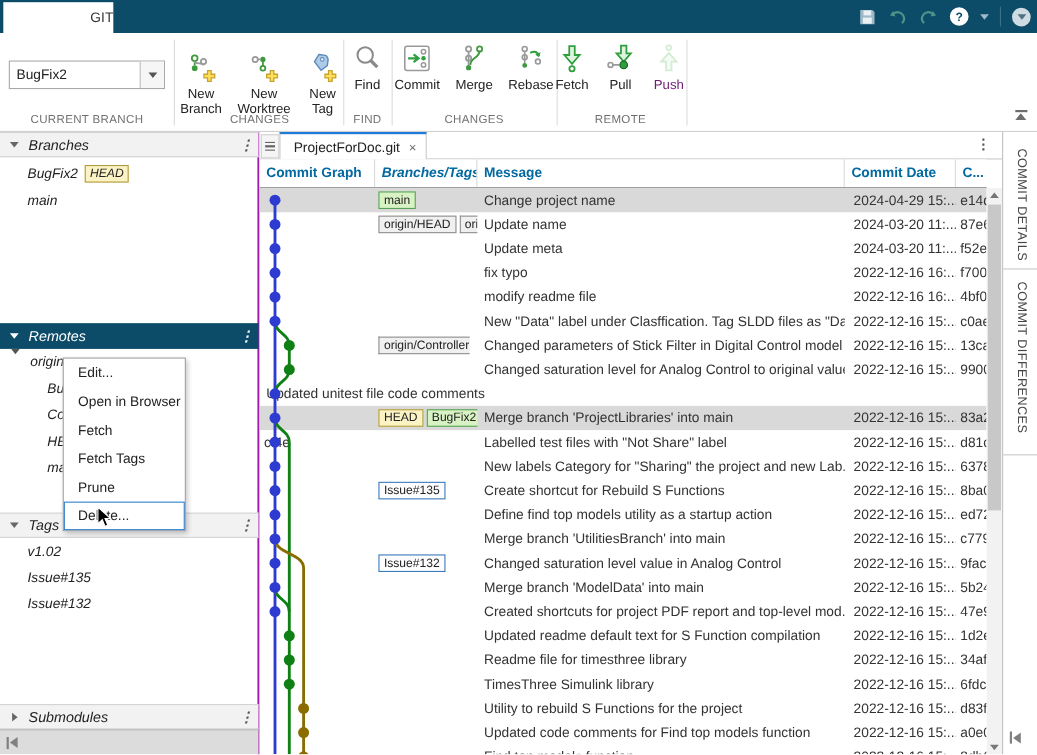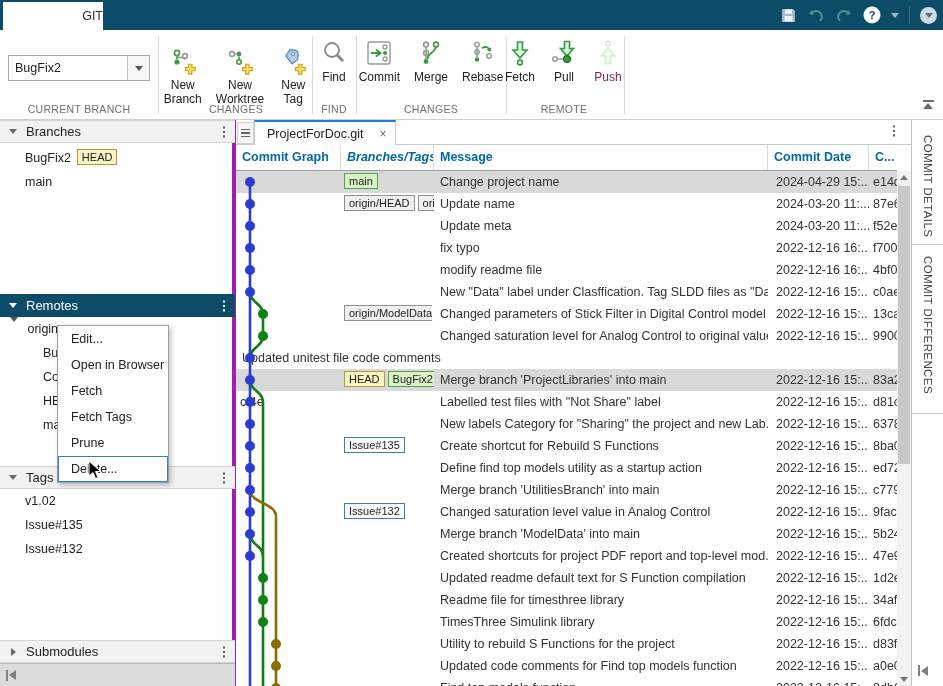--- a/index.html
+++ b/index.html
@@ -29,21 +29,21 @@
   .ts-btn { display:flex; flex-direction:column; align-items:center; padding:2px 5px; cursor:default; }
   .ts-btn .ic { width:30px; height:30px; display:flex; align-items:center; justify-content:center; }
   .ts-btn .lb { margin-top:2px; font-size:12px; color:#222; text-align:center; line-height:14px; max-width:58px; }
   .ts-btn.disabled .lb { color:#701a75; }
   .ts-btn.disabled .ic { opacity:.45; }
   .ts-collapse { position:absolute; right:8px; top:70px; width:14px; display:flex; flex-direction:column; align-items:center; gap:1px; }
   .ts-collapse .bar { width:11px; height:2px; background:#6d6d6d; }
   .ts-collapse .tri-up { width:0; height:0; border-left:5px solid transparent; border-right:5px solid transparent; border-bottom:6px solid #6d6d6d; }
 
   
-  .sidebar { position:absolute; left:0; top:120px; width:236px; height:566px; background:#fff; border-right:4px solid #a21caf; }
+  .sidebar { position:absolute; left:0; top:120px; width:236px; height:566px; background:#fff; border-right:2px solid #a21caf;font-style:italic; }
   .sb-bar { position:absolute; left:0; width:235px; height:23px; background:#f2f2f2; border-top:1px solid #d4d4d4; border-bottom:1px solid #d4d4d4; display:flex; align-items:center; }
   .sb-bar.selected { background:#0d4c68; border-color:#0d4c68; }
   .sb-bar .tw { width:26px; display:flex; justify-content:center; }
   .tw-down { width:0; height:0; border-left:4px solid transparent; border-right:4px solid transparent; border-top:5px solid #666; }
   .tw-right { width:0; height:0; border-top:4px solid transparent; border-bottom:4px solid transparent; border-left:5px solid #666; }
   .sb-bar.selected .tw-down { border-top-color:#fff; }
   .sb-title { flex:1; font-size:13px; color:#222; }
   .sb-bar.selected .sb-title { color:#fff; }
   .kebab { width:22px; text-align:center; color:#555; font-size:13px; font-weight:bold; letter-spacing:0; line-height:1; }
   .sb-bar.selected .kebab { color:#fff; }
@@ -65,21 +65,21 @@
   .ctx-menu { position:absolute; left:57px; top:325px; width:112px; background:#fff; border:1px solid #a0a0a0; box-shadow:2px 2px 5px rgba(0,0,0,.25); z-index:50; }
   .ctx-item { height:26px; line-height:25px; padding-left:12px; font-size:12.5px; color:#222; white-space:nowrap; border:1px solid transparent; }
   .ctx-item.active { border:1px solid #2f80c8; }
   .cursor-arrow { position:absolute; left:86px; top:460px; z-index:60; }
 
   
   .main { position:absolute; left:236px; top:120px; width:675px; height:566px; background:#fff; }
   .doc-tabbar { position:absolute; left:0; top:0; width:675px; height:25px; background:#fff; border-bottom:1px solid #c9c9c9; }
   .docbar-menu { position:absolute; left:1px; top:2px; width:17px; height:22px; background:#f5f5f5; border:1px solid #d0d0d0; display:flex; flex-direction:column; justify-content:center; align-items:center; gap:2px; }
   .docbar-menu .l { width:9px; height:1.5px; background:#666; }
-  .doc-tab { position:absolute; left:18px; top:0; height:25px; padding:0 8px 0 12px; background:#fff; border-left:1px solid #c9c9c9; border-right:1px solid #c9c9c9; border-top:2px solid #1e7bd7; display:flex; align-items:center; gap:16px; font-size:12.5px; color:#222; }
+  .doc-tab { position:absolute; left:18px; top:0; height:25px; padding:0 8px 0 12px; background:#fff; border-left:1px solid #c9c9c9; border-right:1px solid #c9c9c9; border-top:2px solid #1e7bd7; display:flex; align-items:center; gap:8px; font-size:12.5px; color:#222; }
   .doc-tab .x { color:#666; font-size:12px; }
   .table-kebab { position:absolute; right:6px; top:4px; }
   .thead { position:absolute; left:0; top:25px; width:661px; height:26px; background:#fff; border-bottom:1px solid #9e9e9e; display:flex; font-weight:bold; color:#0369a1; }
   .th { height:100%; line-height:25px; padding-left:6px; border-right:1px solid #dadada; overflow:hidden; white-space:nowrap; }
   .th:last-child { border-right:none; }
   .rows { position:absolute; left:0; top:51px; width:661px; height:515px; overflow:hidden; }
   .trow { position:absolute; left:0; width:661px; height:22px; display:flex; line-height:22px; }
   .trow.selected { background:#d9d9d9; }
   .td { overflow:hidden; white-space:nowrap; }
   .td.graph { width:105px; flex:none; }
@@ -415,21 +415,21 @@
         </div>
         <div class="trow" style="top: 110px;">
           <div class="td graph"></div>
           <div class="td btags"></div>
           <div class="td msg">New "Data" label under Clasffication. Tag SLDD files as "Data"</div>
           <div class="td date">2022-12-16 15:...</div>
           <div class="td hash">c0ae9</div>
         </div>
         <div class="trow" style="top: 132px;">
           <div class="td graph"></div>
-          <div class="td btags"><span class="badge remote clipped">origin/ModelData</span></div>
+          <div class="td btags"><span class="badge remote clipped">origin/Controller</span></div>
           <div class="td msg">Changed parameters of Stick Filter in Digital Control model</div>
           <div class="td date">2022-12-16 15:...</div>
           <div class="td hash">13ca</div>
         </div>
         <div class="trow" style="top: 154px;">
           <div class="td graph"></div>
           <div class="td btags"></div>
           <div class="td msg">Changed saturation level for Analog Control to original value</div>
           <div class="td date">2022-12-16 15:...</div>
           <div class="td hash">9900</div>

